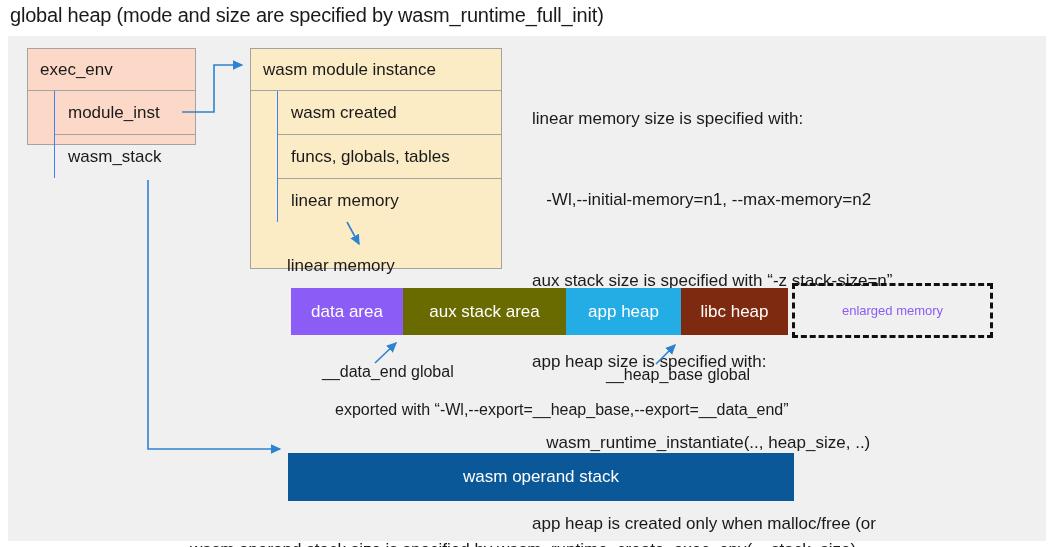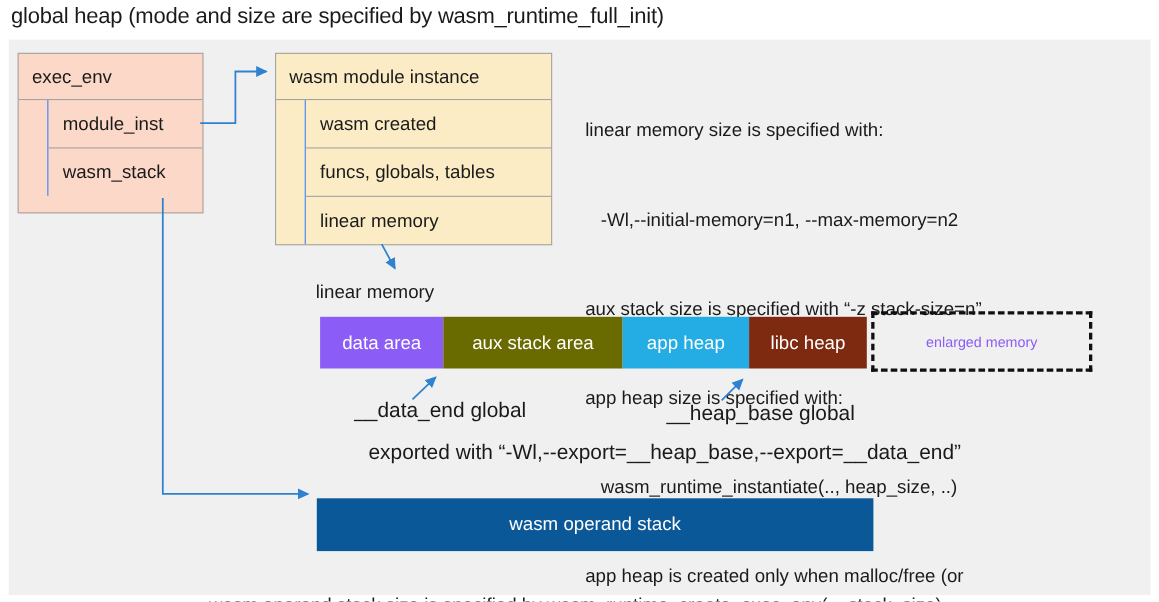--- a/index.html
+++ b/index.html
@@ -33,49 +33,49 @@
   .seg{height:47px;display:flex;align-items:center;justify-content:center;color:#ffffff;font-size:17px;}
   .seg-data{width:112px;background:#8b5cf6;}
   .seg-aux{width:163px;background:#696a00;}
   .seg-app{width:115px;background:#24ace4;}
   .seg-libc{width:107px;background:#7d2a10;}
   .enlarged{
     position:absolute;left:792px;top:283px;width:201px;height:55px;box-sizing:border-box;
     border:3px dashed #101010;display:flex;align-items:center;justify-content:center;
     color:#8b5cf6;font-size:13px;
   }
-  .annot{position:absolute;font-size:19px;}
+  .annot{position:absolute;font-size:16px;}
   
   .op-box{
     position:absolute;left:288px;top:425px;width:506px;height:48px;background:#0a5897;
     display:flex;align-items:center;justify-content:center;color:#ffffff;font-size:17px;margin-top:28px;
   }
   .notes-bottom{
     position:absolute;left:190px;top:482px;font-size:17px;line-height:27px;white-space:pre;
   }
   .arrows{position:absolute;left:0;top:0;pointer-events:none;}
 </style>
 </head>
 <body>
 
 <div class="stage">
 
   <div class="title">global heap (mode and size are specified by wasm_runtime_full_init)</div>
 
   <div class="panel"></div>
 
-  <div class="obox pink" style="left:16px;top:48px;width:169px;height:146px;">
+  <div class="obox pink" style="left:27px;top:48px;width:169px;height:97px;">
     <div class="obox-header">exec_env</div>
     <div class="obox-body">
       <div class="orow">module_inst</div>
       <div class="orow">wasm_stack</div>
     </div>
   </div>
 
-  <div class="obox cream" style="left:250px;top:48px;width:252px;height:175px;">
+  <div class="obox cream" style="left:250px;top:48px;width:252px;height:221px;">
     <div class="obox-header">wasm module instance</div>
     <div class="obox-body">
       <div class="orow">wasm created</div>
       <div class="orow">funcs, globals, tables</div>
       <div class="orow">linear memory</div>
     </div>
   </div>
 
   <div class="notes-right">
     <div>linear memory size is specified with:</div>

